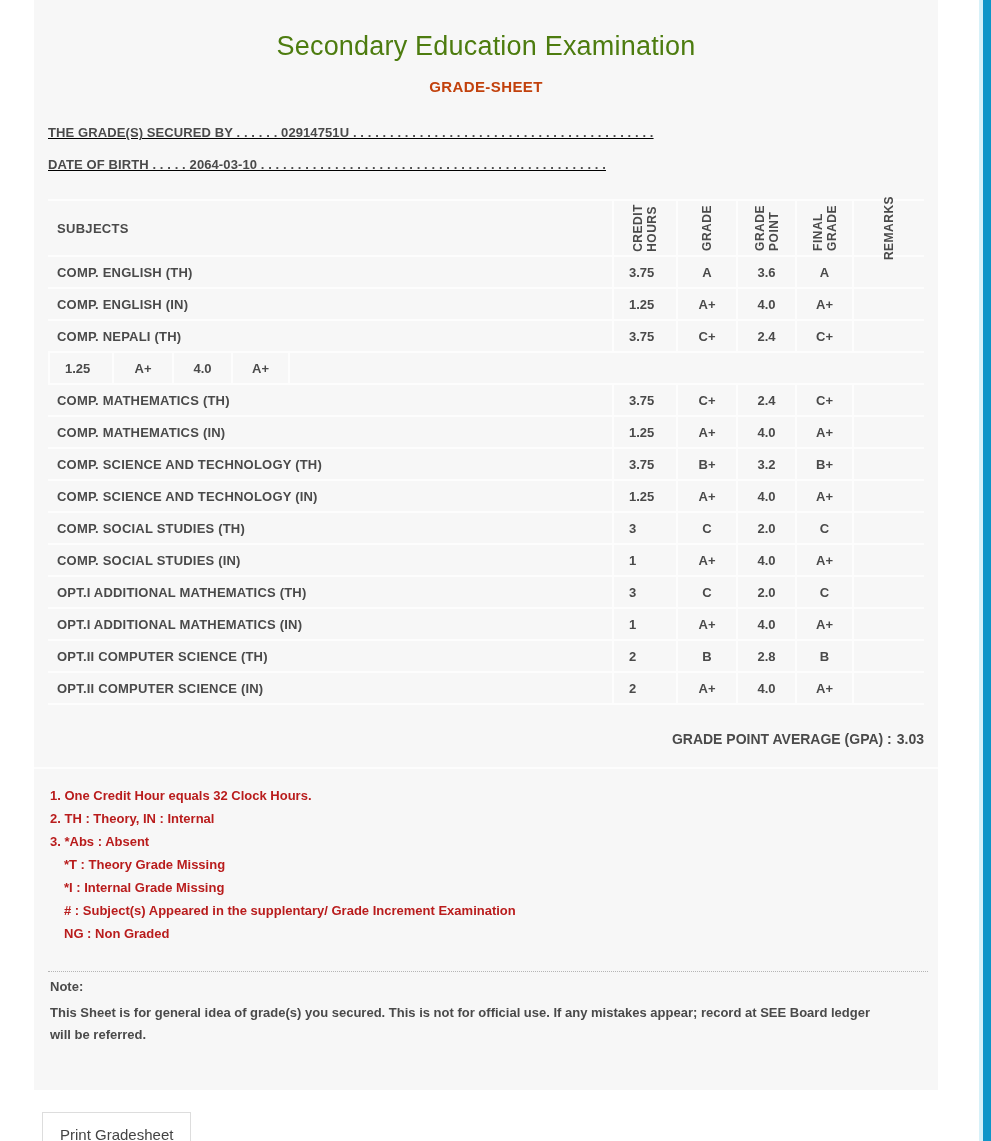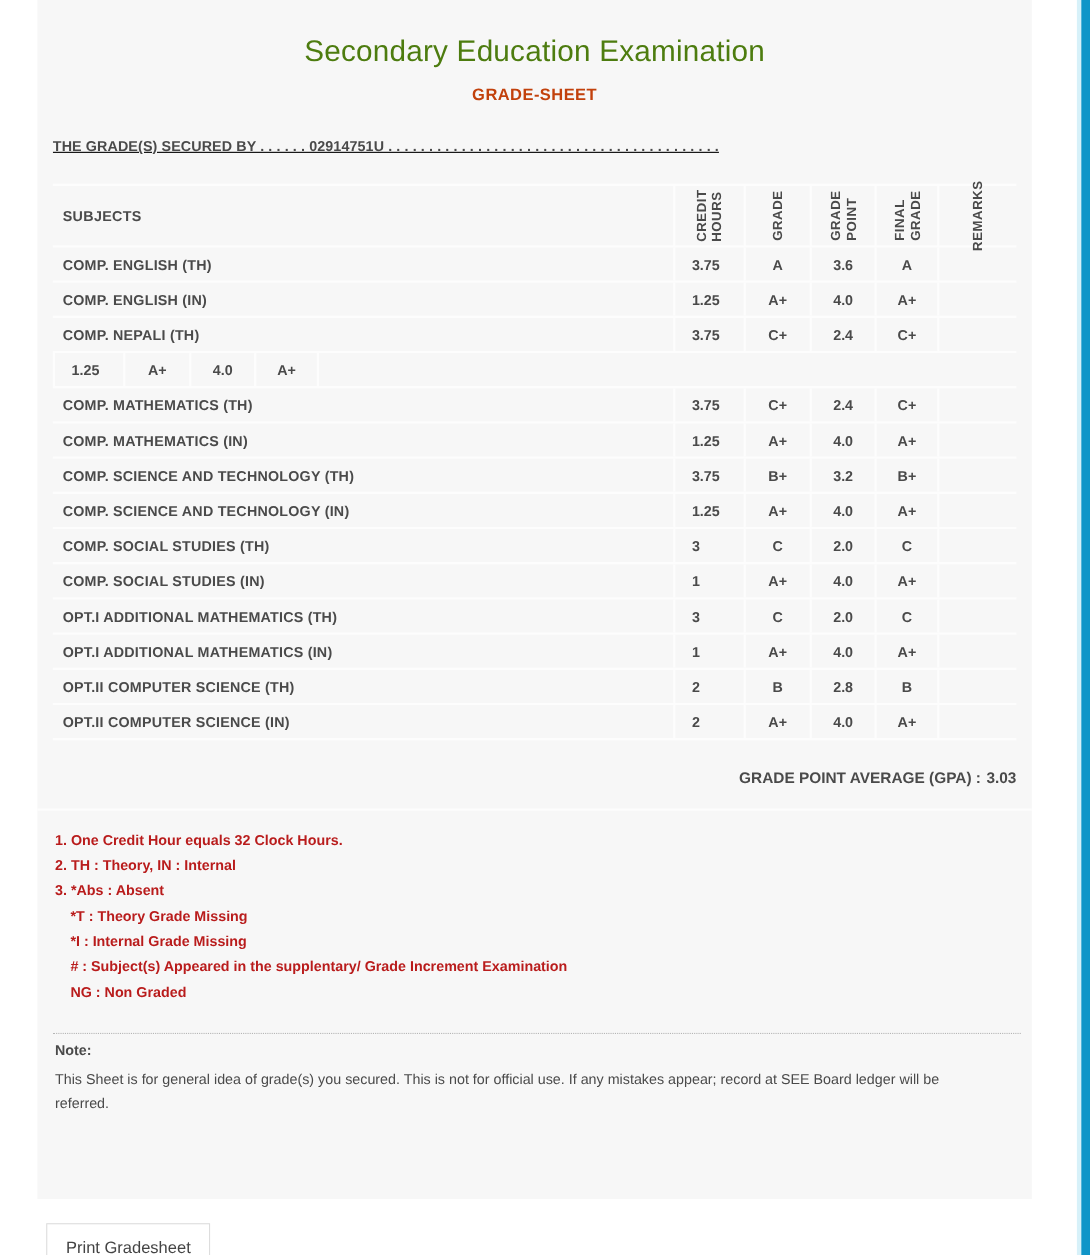--- a/index.html
+++ b/index.html
@@ -76,21 +76,21 @@
   }
   .gpa .val { margin-left: 5px; }
   .hr-light { margin-top: 20px; border-top: 2px solid #fdfdfd; }
   .footnotes { margin: 15px 0 0 16px; }
   .footnote { font-size: 13px; font-weight: 700; color: #b91c1c; line-height: 23px; }
   .footnote.sub { padding-left: 14px; }
   .dotted-divider { margin: 26px 10px 0 14px; border-top: 1px dotted #b5b5b5; }
   .note-title { margin: 7px 0 0 16px; font-size: 13px; font-weight: 700; color: #4a4a4a; }
   .note-body {
     margin: 8px 56px 0 16px;
-    font-size: 13px; font-weight: 400; color: #4a4a4a; line-height: 22px;
+    font-size: 13px; font-weight: 700; color: #4a4a4a; line-height: 22px;
   }
   .print-btn {
     position: absolute; left: 42px; top: 1112px;
     background: #ffffff;
     border: 1px solid #dddddd;
     color: #444444;
     font-size: 15px;
     font-family: "Liberation Sans", sans-serif;
     padding: 13px 17px 16px 17px;
     cursor: pointer;
@@ -108,20 +108,21 @@
 </style>
 </head>
 <body>
 
 <div class="card">
   <div class="title">Secondary Education Examination</div>
   <div class="subtitle">GRADE-SHEET</div>
 
   <div class="info">
     <div class="info-line">THE GRADE(S) SECURED BY . . . . . . 02914751U . . . . . . . . . . . . . . . . . . . . . . . . . . . . . . . . . . . . . . . . .</div>
+    <div class="info-line">DATE OF BIRTH . . . . . 2064-03-10 . . . . . . . . . . . . . . . . . . . . . . . . . . . . . . . . . . . . . . . . . . . . . . .</div>
   </div>
 
   <div class="gtable">
     <div class="thead">
       <div class="th th-subjects">SUBJECTS</div>
       <div class="th th-rot col-ch">
         <span class="rot">CREDIT
 HOURS</span>
       </div>
       <div class="th th-rot col-g">

